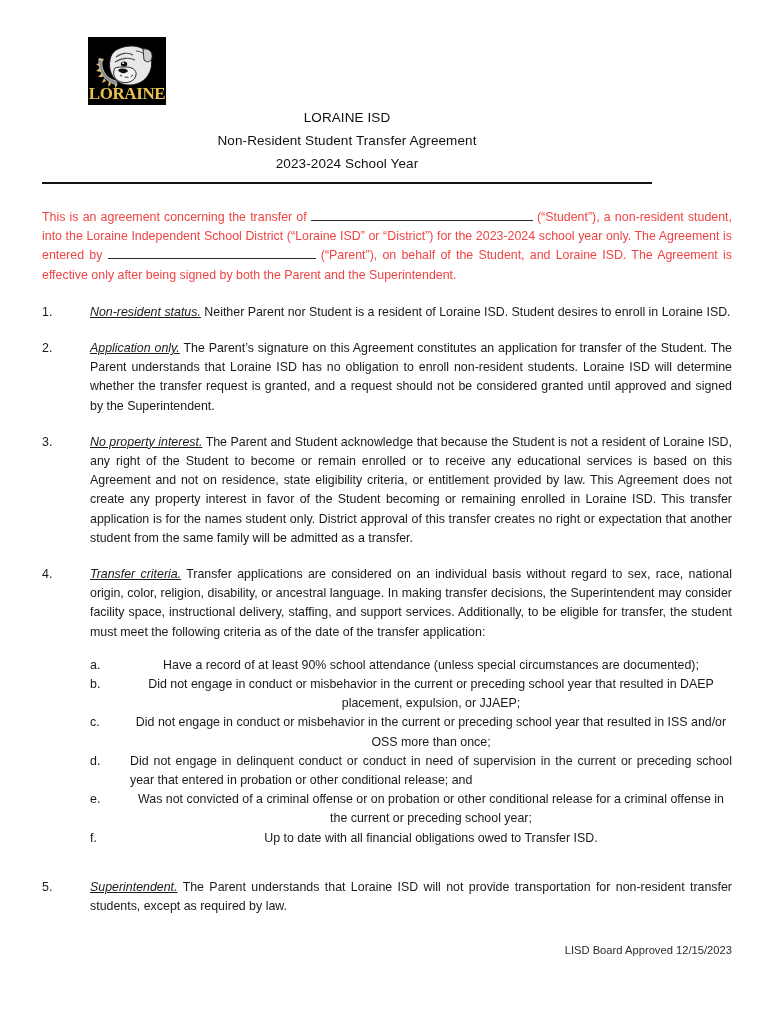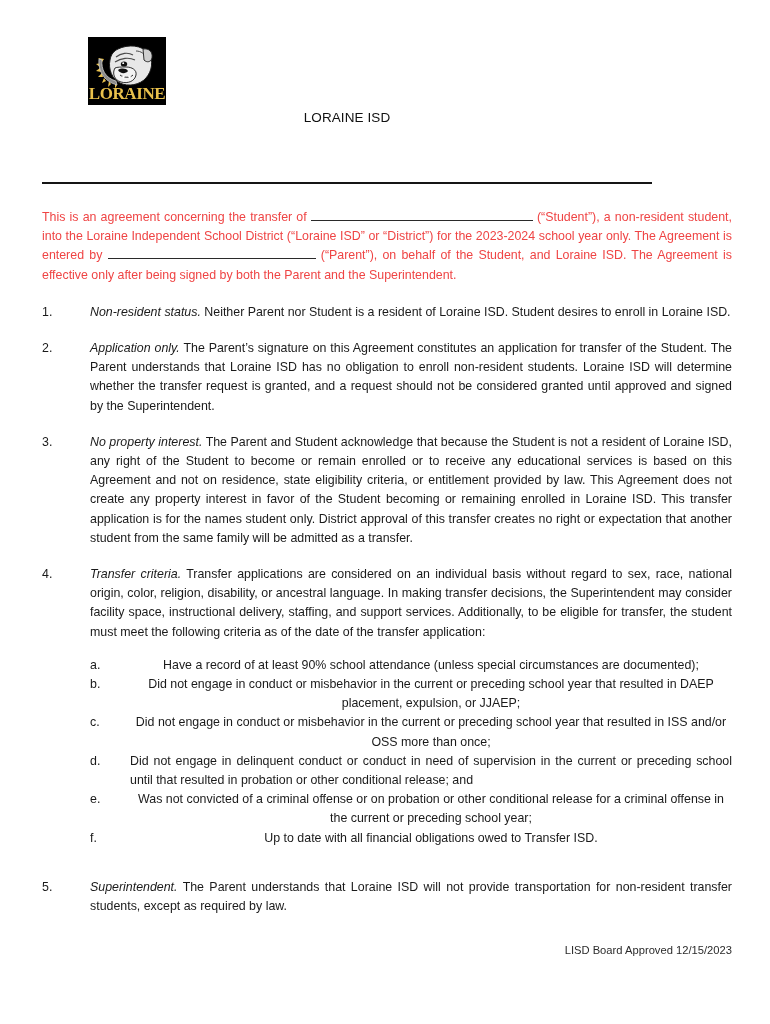--- a/index.html
+++ b/index.html
@@ -102,20 +102,21 @@
     text-align: left;
   }
   .clause-body {
     font-size: 12.4px;
     line-height: 19.2px;
     text-align: justify;
     text-justify: inter-word;
   }
   .clause-title {
     font-style: italic;
+    text-decoration: underline;
   }
 
   
   .sublist {
     margin-top: 14px;
     margin-bottom: 0;
     padding-left: 0;
   }
   .subitem {
     position: relative;
@@ -207,20 +208,22 @@
         <path d="M34 39 L35.5 42 L37 39 Z" fill="#ffffff"></path>
         <path d="M40 39 L41.5 42 L43 39 Z" fill="#ffffff"></path>
 
         <text x="39" y="62" text-anchor="middle" font-family="'Liberation Serif', serif" font-size="17" font-weight="bold" letter-spacing="-0.4" fill="#E9C14C" stroke="#000000" stroke-width="0.7" paint-order="stroke">LORAINE</text>
       </svg>
     </div>
   </div>
 
   <div class="header-block">
     <div class="header-line">LORAINE ISD</div>
+    <div class="header-line">Non-Resident Student Transfer Agreement</div>
+    <div class="header-line">2023-2024 School Year</div>
   </div>
 
   <div class="rule"></div>
 
   <div class="content">
 
     <p class="para intro"><span>This is an agreement concerning the transfer of </span><span class="blank blank-student"></span><span> (“Student”), a non-resident student, into the Loraine Independent School District (“Loraine ISD” or “District”) for the 2023-2024 school year only.  The Agreement is entered by </span><span class="blank blank-parent"></span><span> (“Parent”), on behalf of the Student, and Loraine ISD.  The Agreement is effective only after being signed by both the Parent and the Superintendent.</span></p>
 
     <div class="clause">
       <span class="clause-num">1.</span>
@@ -253,21 +256,21 @@
           <div class="subitem-body nojust">Did not engage in conduct or misbehavior in the current or preceding school year that resulted in DAEP placement, expulsion, or JJAEP;</div>
         </div>
 
         <div class="subitem">
           <span class="subitem-letter">c.</span>
           <div class="subitem-body nojust">Did not engage in conduct or misbehavior in the current or preceding school year that resulted in ISS and/or OSS more than once;</div>
         </div>
 
         <div class="subitem">
           <span class="subitem-letter">d.</span>
-          <div class="subitem-body">Did not engage in delinquent conduct or conduct in need of supervision in the current or preceding school until that resulted in probation or other conditional release; and</div>
+          <div class="subitem-body">Did not engage in delinquent conduct or conduct in need of supervision in the current or preceding school year that entered in probation or other conditional release; and</div>
         </div>
 
         <div class="subitem">
           <span class="subitem-letter">e.</span>
           <div class="subitem-body nojust">Was not convicted of a criminal offense or on probation or other conditional release for a criminal offense in the current or preceding school year;</div>
         </div>
 
         <div class="subitem">
           <span class="subitem-letter">f.</span>
           <div class="subitem-body nojust">Up to date with all financial obligations owed to Transfer ISD.</div>

